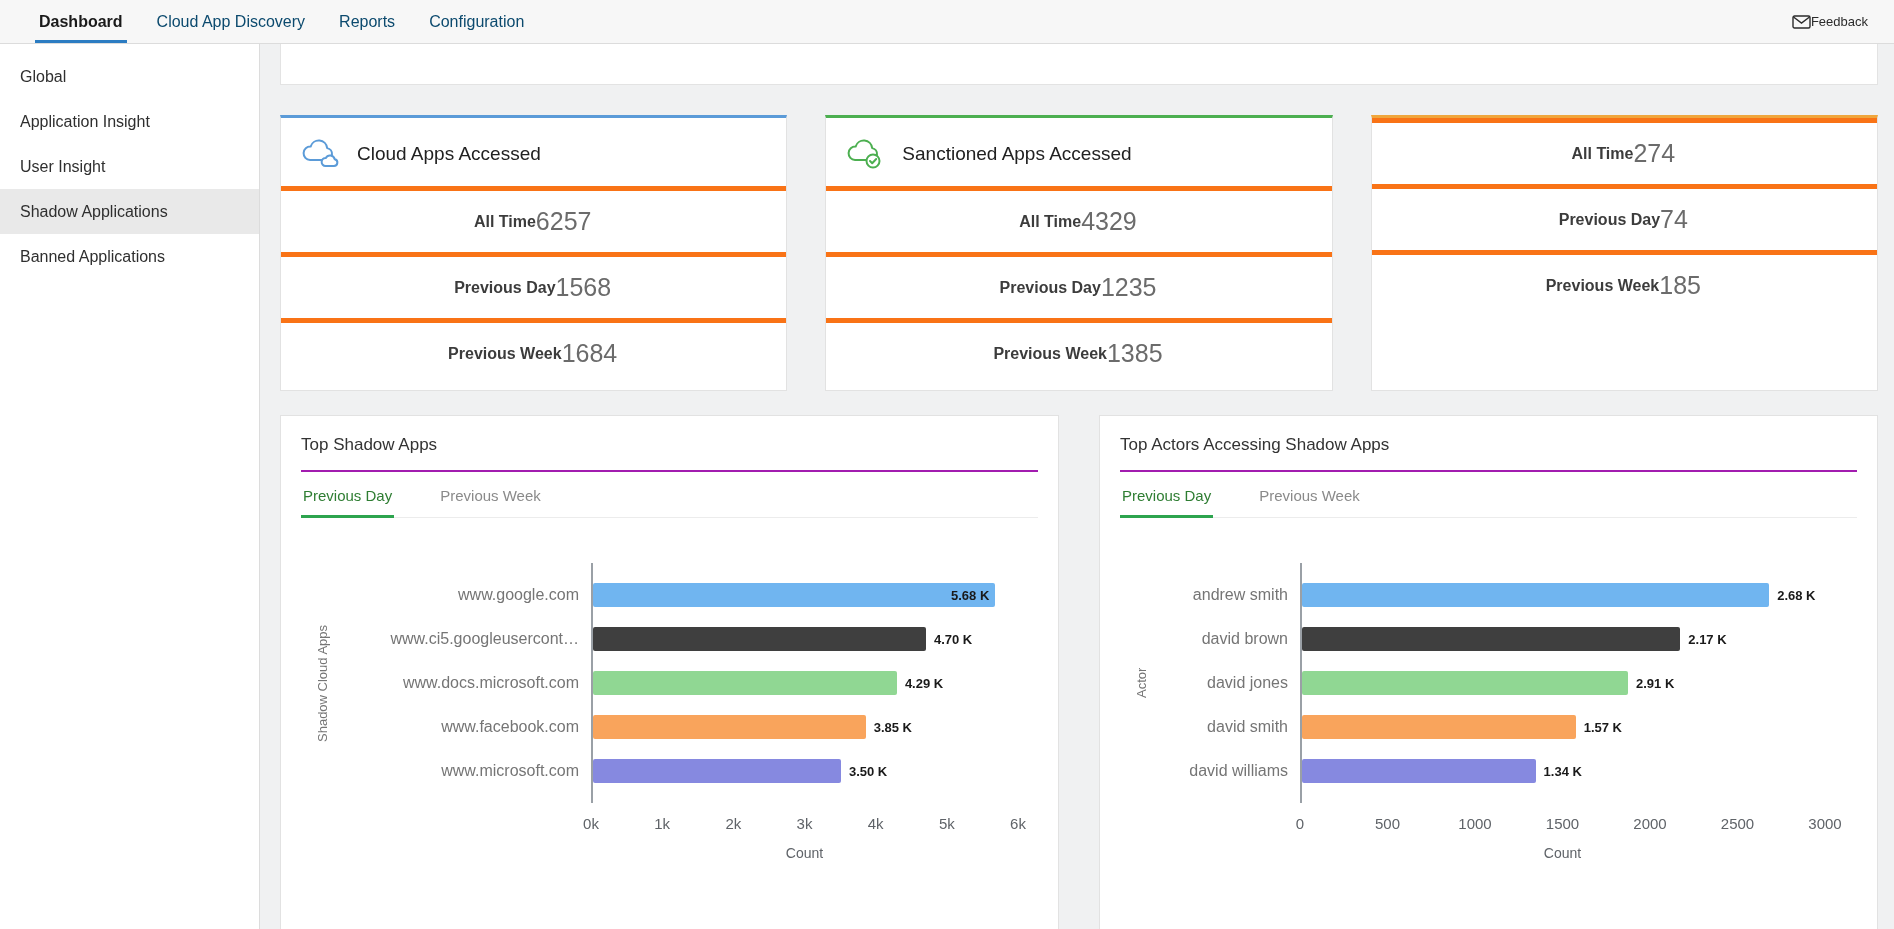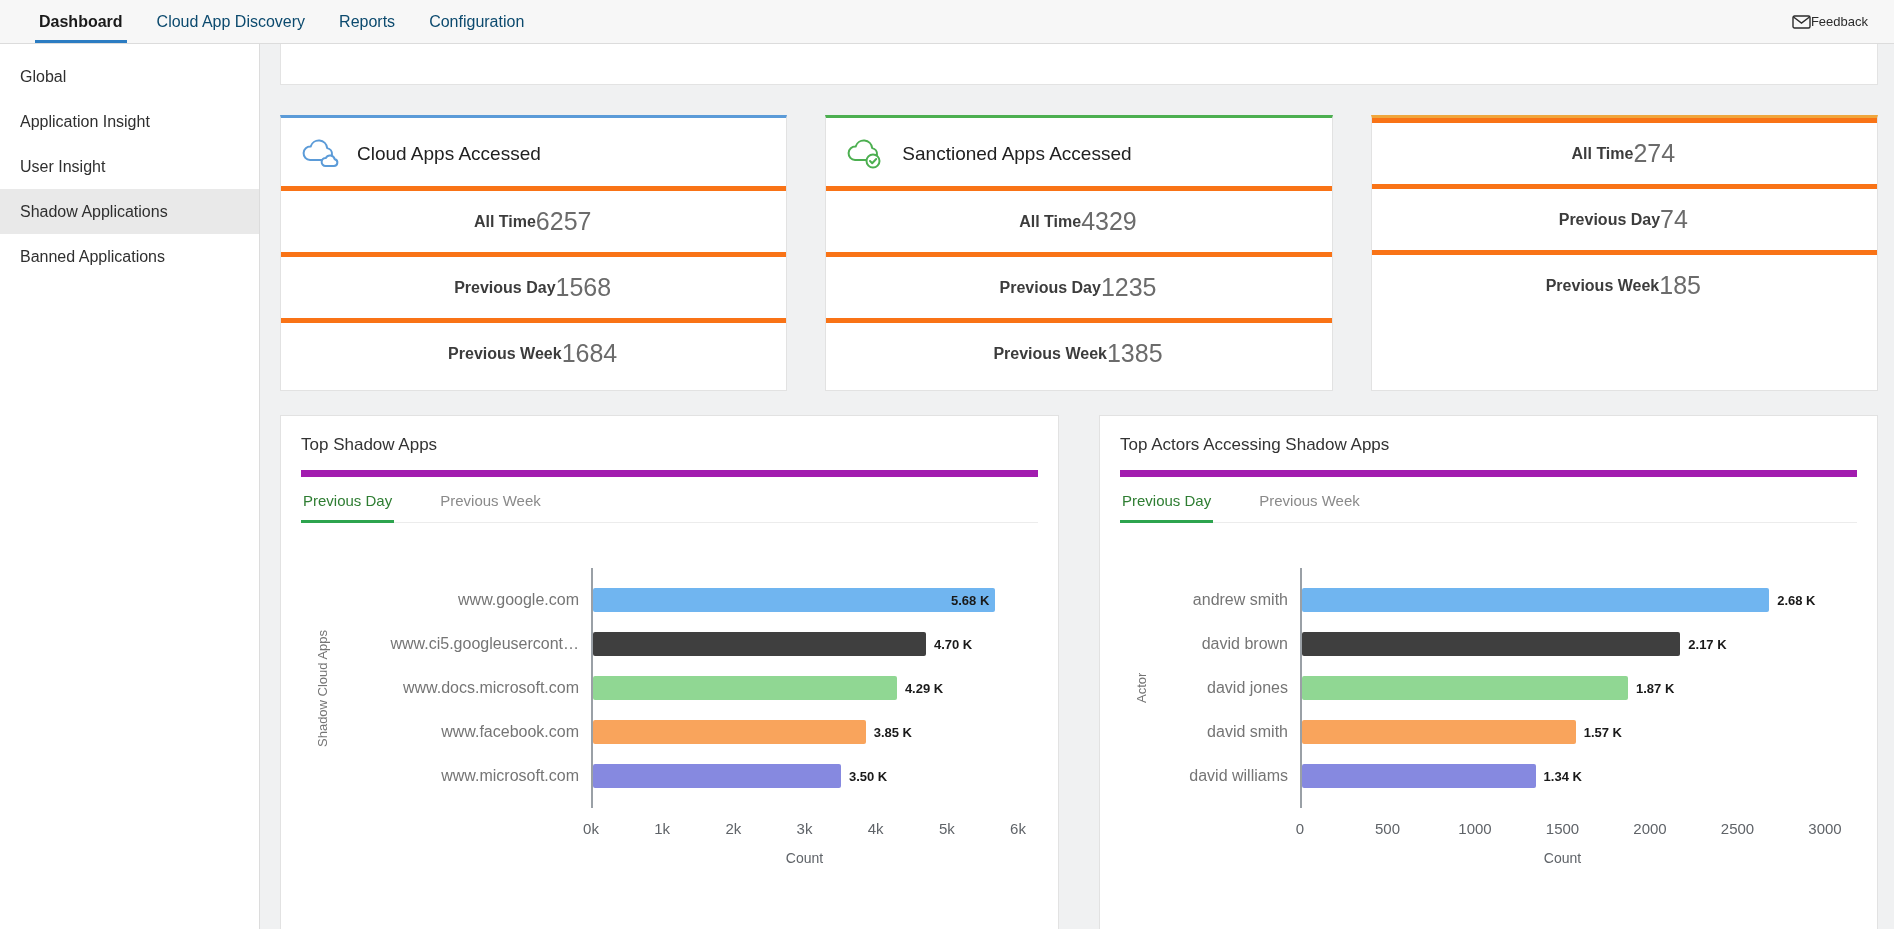--- a/index.html
+++ b/index.html
@@ -42,21 +42,21 @@
   .card-row { display: flex; justify-content: center; align-items: center;
              padding: 16px 22px 16px 20px; border-top: 5px solid #f97316; }
   .card-row .lbl { font-size: 16px; font-weight: bold; color: #3c3c3c; }
   .card-row .val { font-size: 25px; color: #6b6b6b; }
 
   
   .charts { display: grid; grid-template-columns: 1fr 1fr; gap: 40px; }
   .panel { background: #fff; border: 1px solid #e2e2e2; height: 562px; overflow: hidden; }
   .panel-inner { margin: 0 20px; }
   .panel-title { font-size: 17px; color: #333; font-weight: normal; padding: 19px 0 15px;
-             border-bottom: 7px solid #a21caf; }
+             border-bottom: 2px solid #a21caf; }
   .panel-tabs { display: flex; gap: 44px; border-bottom: 1px solid #ececec; }
   .ptab { position: relative; padding: 15px 2px 13px; font-size: 15px; color: #8a8a8a; cursor: pointer; }
   .ptab.active { color: #2e7d32; }
   .ptab.active::after { content: ""; position: absolute; left: 0; right: 0; bottom: -1px;
              height: 3px; background: #2da44e; }
 
   
   .chart { display: flex; padding: 45px 0 18px 28px; }
   .ytitle { width: 26px; flex: none; height: 240px; display: flex; align-items: center;
              justify-content: center; writing-mode: vertical-rl; transform: rotate(180deg);
@@ -259,21 +259,21 @@
                     <span class="vlabel">2.68 K</span>
                   </div>
                   <div class="crow">
                     <span class="cat">david brown</span>
                     <div class="bar" style="width: 72.3333%; background: rgb(63, 63, 63);"></div>
                     <span class="vlabel">2.17 K</span>
                   </div>
                   <div class="crow">
                     <span class="cat">david jones</span>
                     <div class="bar" style="width: 62.3333%; background: rgb(144, 215, 147);"></div>
-                    <span class="vlabel">1.87 K</span>
+                    <span class="vlabel">2.91 K</span>
                   </div>
                   <div class="crow">
                     <span class="cat">david smith</span>
                     <div class="bar" style="width: 52.3333%; background: rgb(249, 164, 92);"></div>
                     <span class="vlabel">1.57 K</span>
                   </div>
                   <div class="crow">
                     <span class="cat">david williams</span>
                     <div class="bar" style="width: 44.6667%; background: rgb(134, 137, 224);"></div>
                     <span class="vlabel">1.34 K</span>

